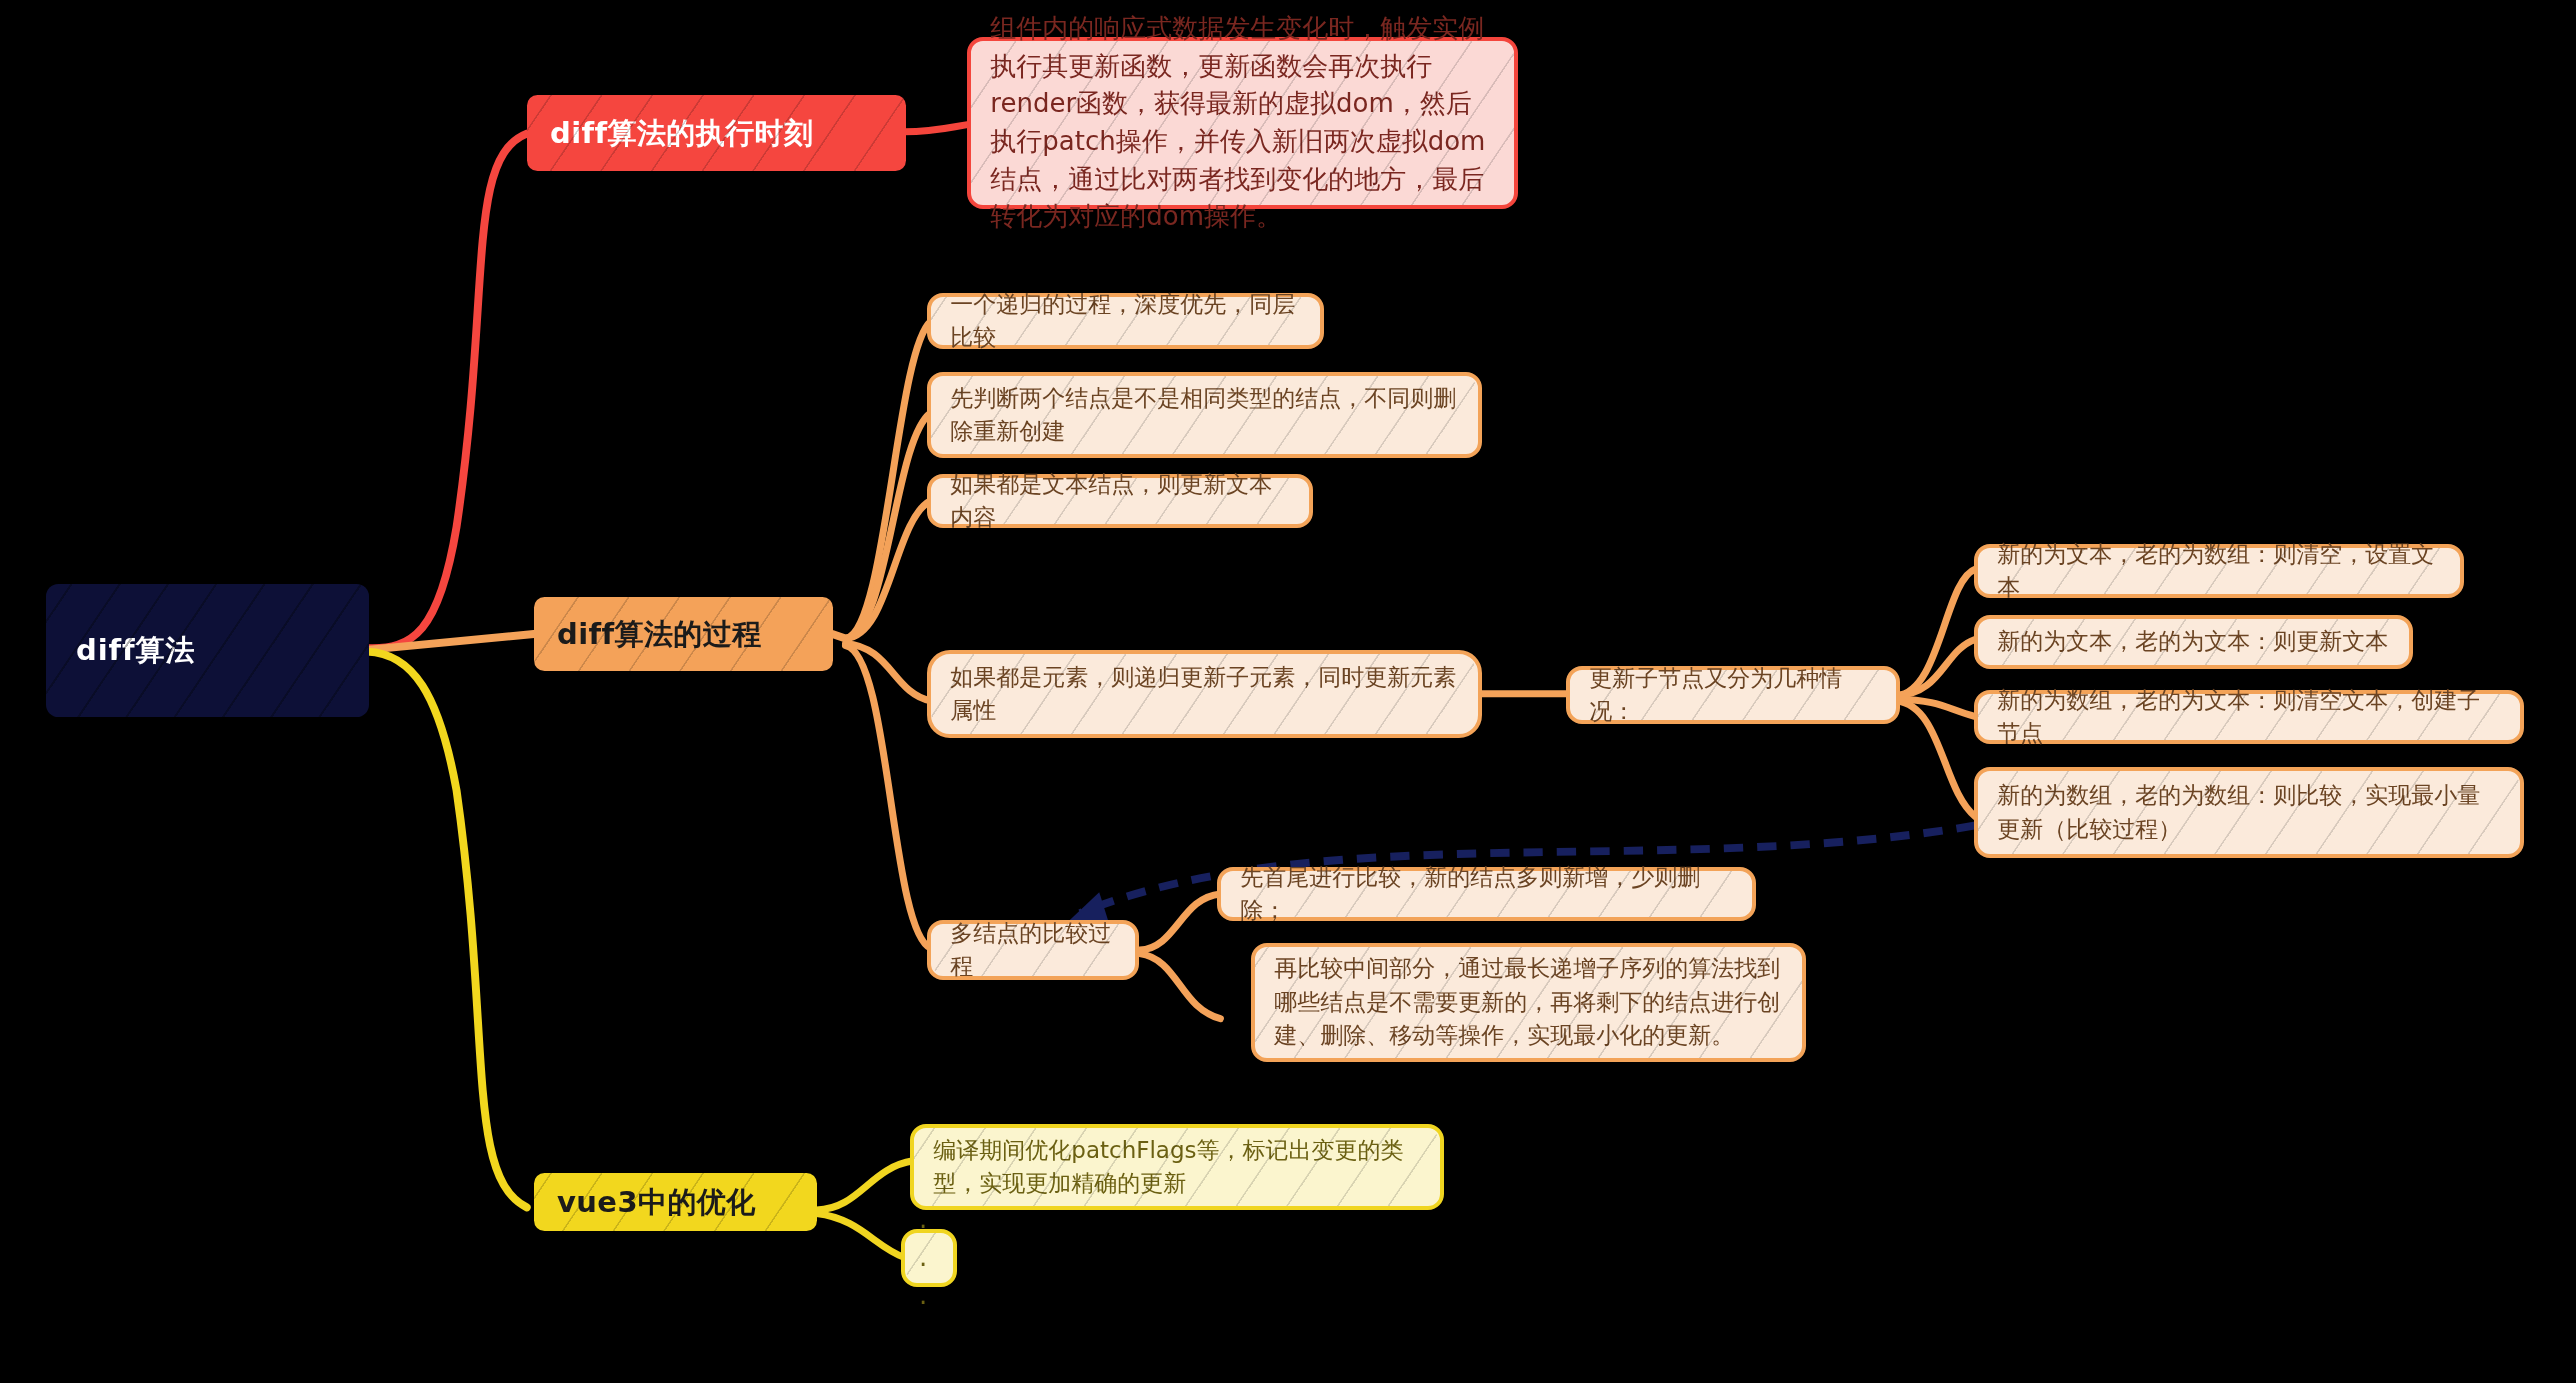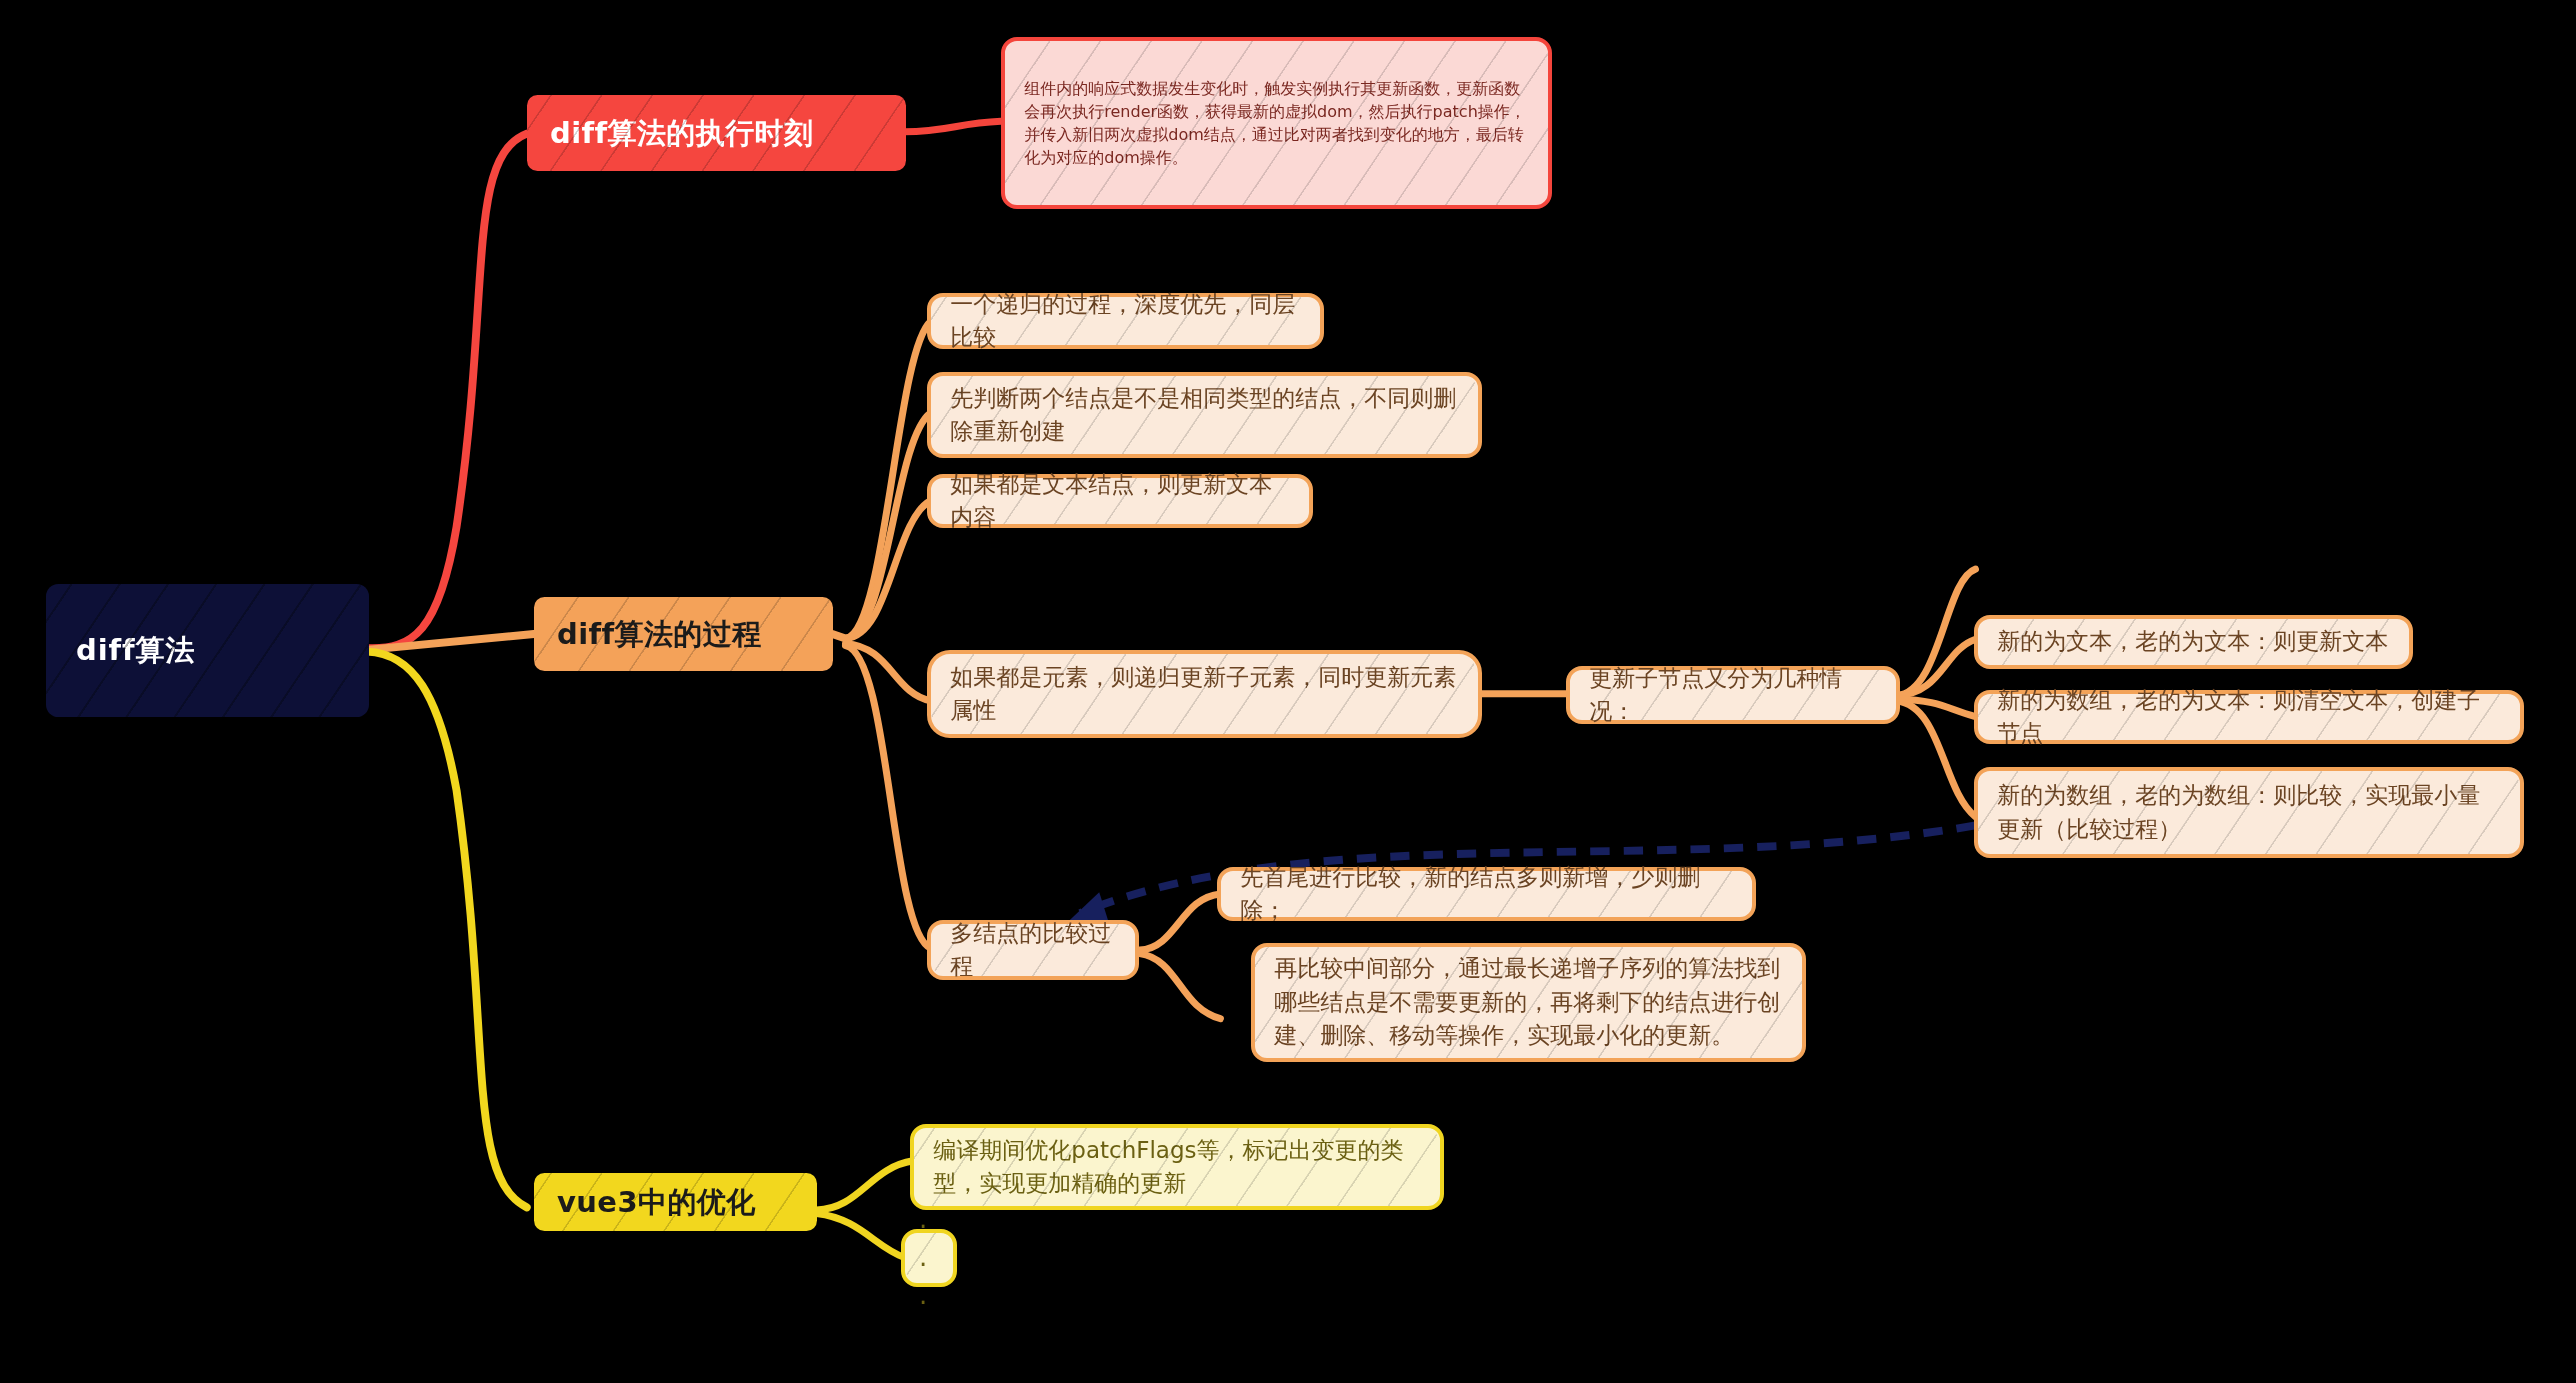--- a/index.html
+++ b/index.html
@@ -107,21 +107,21 @@
   <div class="node n-root" style="left:46px;top:584px;width:323px;height:133px;">
     <span class="txt">diff算法</span>
     <span class="hatch"></span>
   </div>
 
   <div class="node n-l1 red" style="left:527px;top:95px;width:379px;height:76px;align-items:center;">
     <span class="txt">diff算法的执行时刻</span>
     <span class="hatch"></span>
   </div>
 
-  <div class="node n-leaf pink" style="left:1001px;top:37px;width:551px;height:172px;font-size:16px;">
+  <div class="node n-leaf pink" style="left:967px;top:37px;width:551px;height:172px;font-size:26px;">
     <span class="txt">组件内的响应式数据发生变化时，触发实例执行其更新函数，更新函数会再次执行render函数，获得最新的虚拟dom，然后执行patch操作，并传入新旧两次虚拟dom结点，通过比对两者找到变化的地方，最后转化为对应的dom操作。</span>
     <span class="hatch"></span>
   </div>
 
   <div class="node n-l1 orange" style="left:534px;top:597px;width:299px;height:74px;">
     <span class="txt">diff算法的过程</span>
     <span class="hatch"></span>
   </div>
 
   <div class="node n-leaf peach" style="left:927px;top:293px;width:397px;height:56px;">
@@ -142,20 +142,24 @@
   <div class="node n-leaf peach" style="left:927px;top:650px;width:555px;height:88px;border-radius:23px;">
     <span class="txt">如果都是元素，则递归更新子元素，同时更新元素属性</span>
     <span class="hatch"></span>
   </div>
 
   <div class="node n-leaf peach" style="left:1566px;top:666px;width:334px;height:58px;">
     <span class="txt">更新子节点又分为几种情况：</span>
     <span class="hatch"></span>
   </div>
 
+  <div class="node n-leaf peach" style="left:1974px;top:544px;width:490px;height:54px;">
+    <span class="txt">新的为文本，老的为数组：则清空，设置文本</span>
+    <span class="hatch"></span>
+  </div>
 
   <div class="node n-leaf peach" style="left:1974px;top:615px;width:439px;height:54px;">
     <span class="txt">新的为文本，老的为文本：则更新文本</span>
     <span class="hatch"></span>
   </div>
 
   <div class="node n-leaf peach" style="left:1974px;top:690px;width:550px;height:54px;">
     <span class="txt">新的为数组，老的为文本：则清空文本，创建子节点</span>
     <span class="hatch"></span>
   </div>

